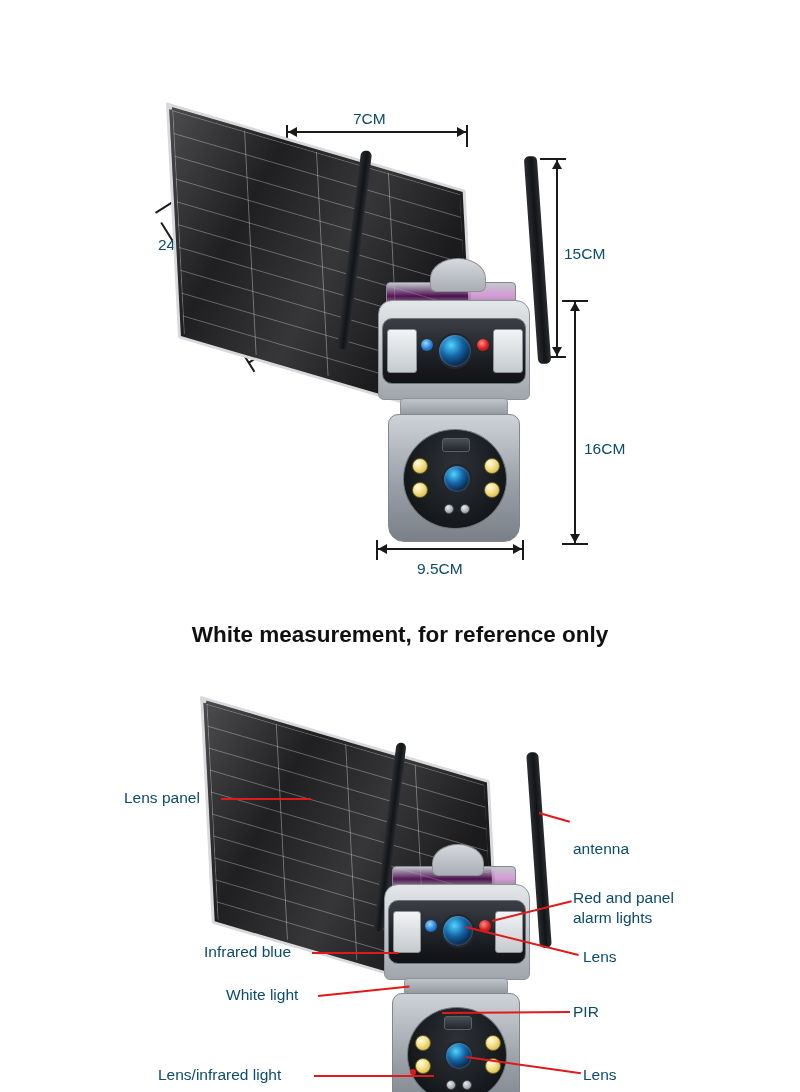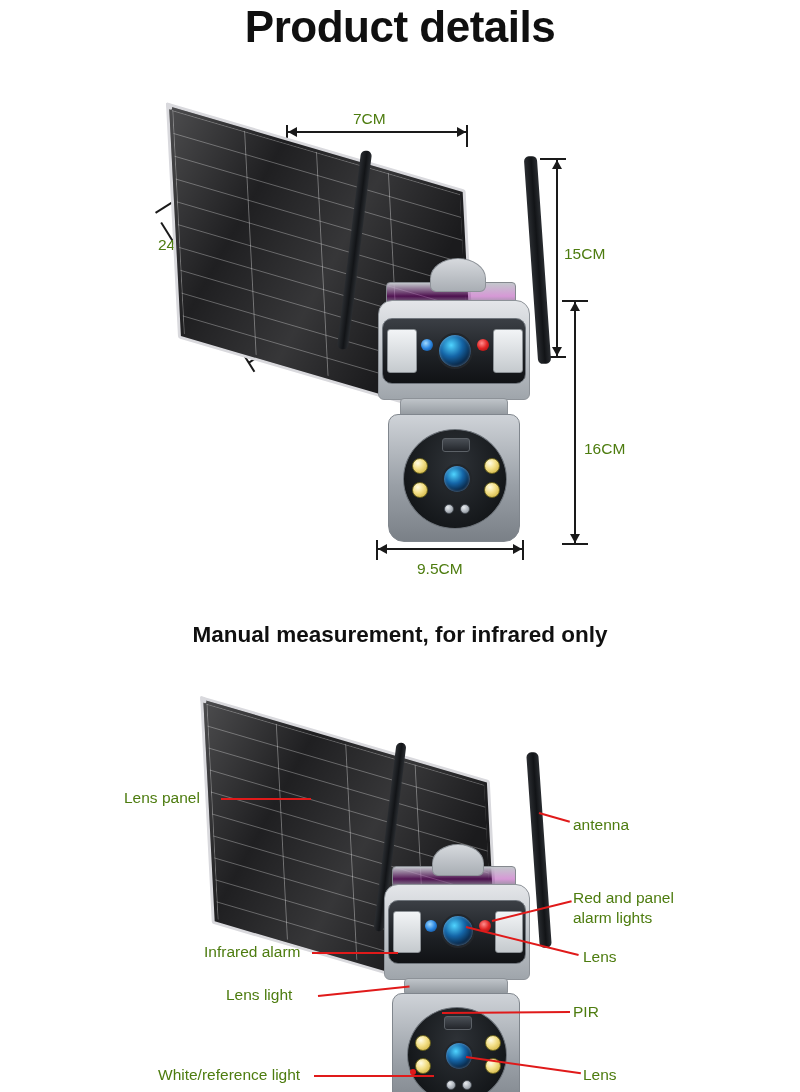--- a/index.html
+++ b/index.html
@@ -21,21 +21,21 @@
     font-size: 44px;
     font-weight: bold;
     letter-spacing: -0.5px;
     color: #101010;
   }
 
   
   .lbl {
     position: absolute;
     font-size: 15.5px;
-    color: #4d7c0f;
+    color: #0c4a6e;
     white-space: nowrap;
   }
 
   .subhead {
     position: absolute;
     left: 0; width: 800px;
     text-align: center;
     font-size: 22.5px;
     font-weight: bold;
     color: #101010;
@@ -166,21 +166,20 @@
     background: linear-gradient(180deg,#f2f4f6,#c5cace);
     border-radius:3px;
     border:1px solid #8c9196;
   }
 </style>
 </head>
 <body>
 
 <div class="page">
 
-  <div class="title">Product details</div>
 
   <div>
 
     <div class="dimline h-line" style="left:286px; top:131px; width:182px;"></div>
     <div class="tick-v" style="left:286px; top:125px; height:22px;"></div>
     <div class="tick-v" style="left:466px; top:125px; height:22px;"></div>
     <div class="arrow left" style="left:288px; top:127px;"></div>
     <div class="arrow right" style="left:457px; top:127px;"></div>
     <div class="lbl" style="left:353px; top:110px;">7CM</div>
 
@@ -250,21 +249,21 @@
           <div class="pir" style="left:38px; top:8px; width:28px; height:14px;"></div>
           <div class="lens" style="left:38px; top:34px; width:30px; height:30px;"></div>
           <div class="led ir" style="left:40px; top:74px; width:10px; height:10px;"></div>
           <div class="led ir" style="left:56px; top:74px; width:10px; height:10px;"></div>
         </div>
       </div>
 
     </div>
   </div>
 
-  <div class="subhead" style="top:622px;">Manual measurement, for infrared only</div>
+  <div class="subhead" style="top:622px;">White measurement, for reference only</div>
 
   <div>
 
     <div class="device" style="left:0; top:0;">
 
       <div class="panel-wrap" style="left:206px; top:740px; width:290px; height:232px; transform: skewY(19deg) rotate(-3deg);">
         <div class="panel" style="left:0; top:0; width:290px; height:224px;">
           <div class="cells"></div>
           <div class="sheen"></div>
         </div>
@@ -299,40 +298,40 @@
           <div class="lens" style="left:36px; top:33px; width:30px; height:30px;"></div>
           <div class="led ir" style="left:38px; top:72px; width:10px; height:10px;"></div>
           <div class="led ir" style="left:54px; top:72px; width:10px; height:10px;"></div>
         </div>
       </div>
     </div>
 
     <div class="lbl" style="left:124px; top:789px;">Lens panel</div>
     <div class="leader" style="left:221px; top:798px; width:90px;"></div>
 
-    <div class="lbl" style="left:573px; top:816px;">antenna</div>
+    <div class="lbl" style="left:573px; top:840px;">antenna</div>
     <div class="leader" style="left:539px; top:812px; width:32px; transform: rotate(16deg);"></div>
 
     <div class="lbl" style="left:573px; top:889px;">Red and panel</div>
     <div class="lbl" style="left:573px; top:909px;">alarm lights</div>
     <div class="leader" style="left:492px; top:920px; width:82px; transform: rotate(-14deg);"></div>
 
-    <div class="lbl" style="left:204px; top:943px;">Infrared alarm</div>
+    <div class="lbl" style="left:204px; top:943px;">Infrared blue</div>
     <div class="leader" style="left:312px; top:952px; width:86px;"></div>
 
     <div class="lbl" style="left:583px; top:948px;">Lens</div>
     <div class="leader" style="left:466px; top:926px; width:116px; transform: rotate(14deg);"></div>
 
-    <div class="lbl" style="left:226px; top:986px;">Lens light</div>
+    <div class="lbl" style="left:226px; top:986px;">White light</div>
     <div class="leader" style="left:318px; top:995px; width:92px; transform: rotate(-6deg);"></div>
 
     <div class="lbl" style="left:573px; top:1003px;">PIR</div>
     <div class="leader" style="left:442px; top:1012px; width:128px; transform: rotate(-0.5deg);"></div>
 
-    <div class="lbl" style="left:158px; top:1066px;">White/reference light</div>
+    <div class="lbl" style="left:158px; top:1066px;">Lens/infrared light</div>
     <div class="leader" style="left:314px; top:1075px; width:120px;"></div>
     <div class="leader-dot" style="left:410px; top:1069px;"></div>
 
     <div class="lbl" style="left:583px; top:1066px;">Lens</div>
     <div class="leader" style="left:466px; top:1056px; width:116px; transform: rotate(8deg);"></div>
 
   </div>
 
 </div>
 

